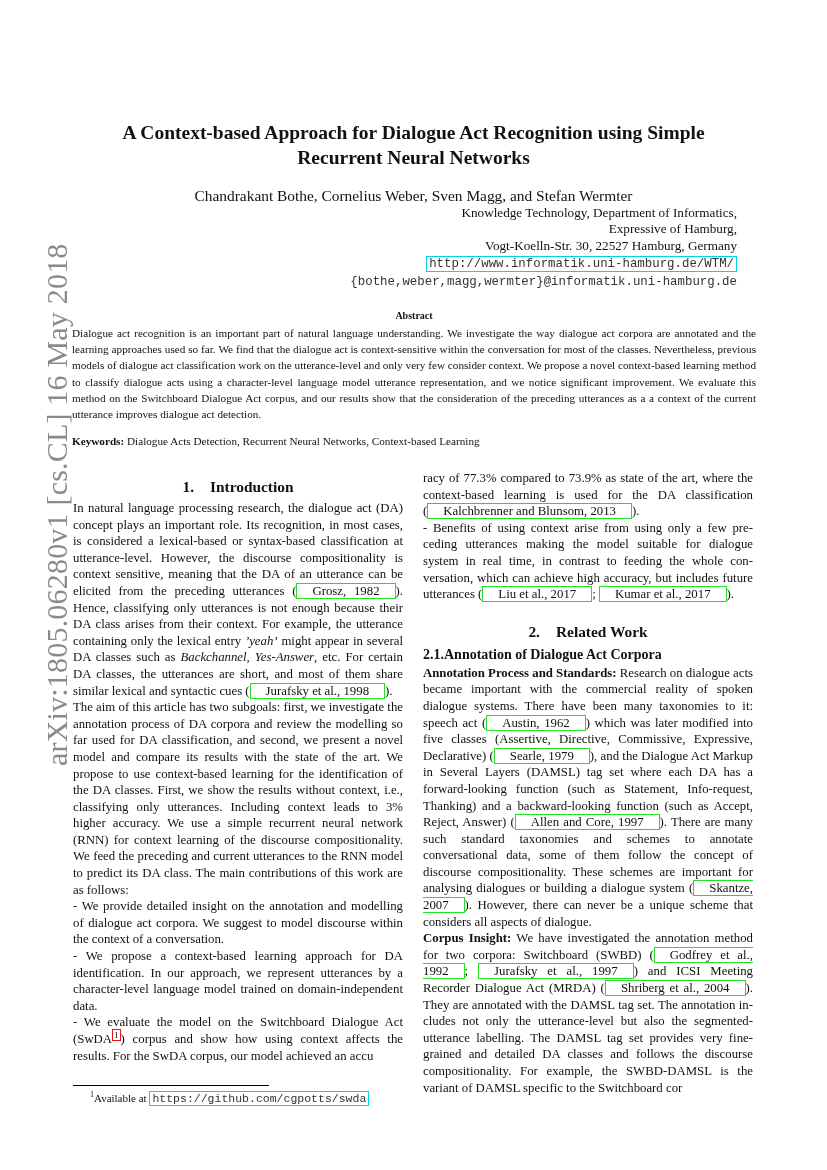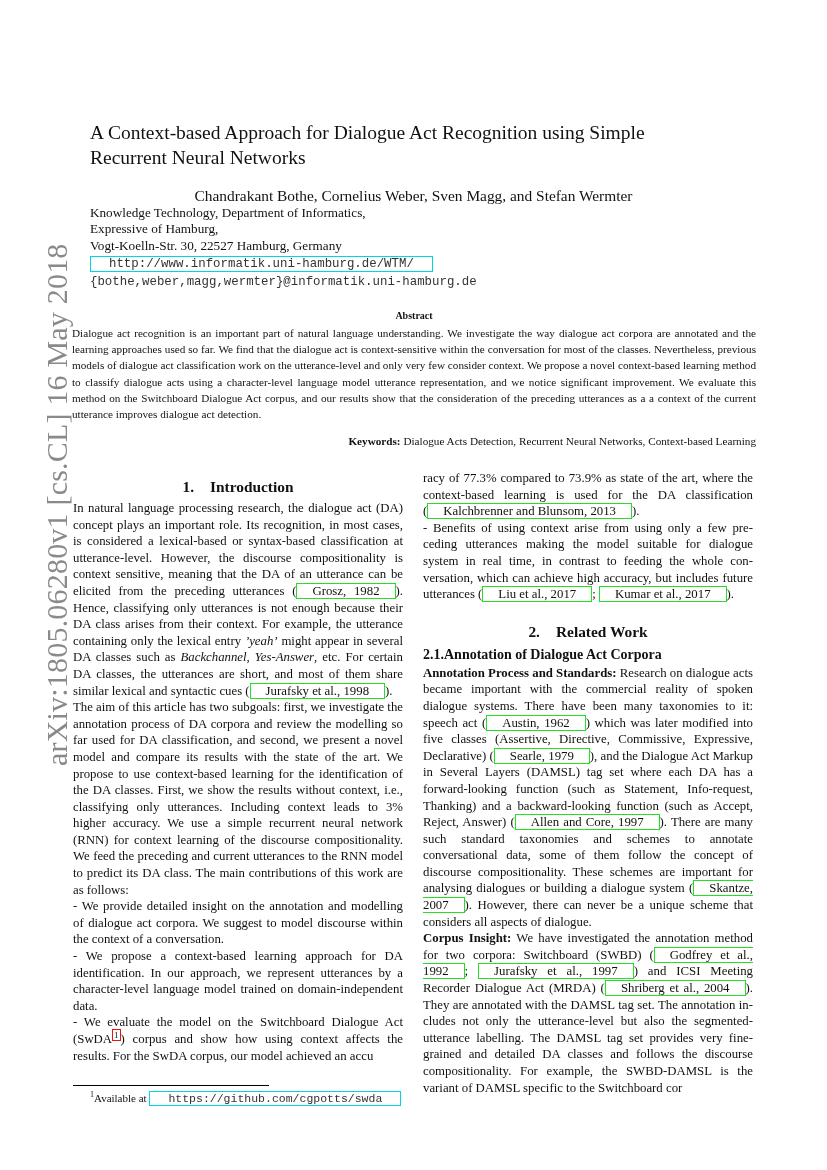--- a/index.html
+++ b/index.html
@@ -1,26 +1,26 @@
 <!DOCTYPE html>
 <html><head>
 <meta charset="utf-8">
 <style>
   html, body { margin: 0; padding: 0; background: #ffffff; }
   body { width: 827px; height: 1170px; position: relative; overflow: hidden; color: #111; font-family: "Liberation Serif", "DejaVu Serif", serif; }
   .side { position: absolute; left: 20px; top: 354px; width: 40px; height: 412px; }
   .side-text { position: absolute; left: 20px; top: 0; transform-origin: left top; transform: translate(0, 412px) rotate(-90deg); white-space: nowrap; font-family: "Liberation Serif", serif; font-size: 30px; color: #8a8a8a; letter-spacing: 0.2px; }
-  .title { position: absolute; left: 90px; top: 120px; width: 647px; text-align: left; font-weight: normal; font-size: 19.5px; line-height: 25px; }
+  .title { position: absolute; left: 90px; top: 120px; width: 647px; text-align: center; font-weight: bold; font-size: 19.5px; line-height: 25px; }
   .authors { position: absolute; left: 90px; top: 186px; width: 647px; text-align: center; font-weight: normal; font-size: 15.4px; line-height: 20px; }
-  .affil { position: absolute; left: 90px; top: 205px; width: 647px; text-align: left; font-size: 13.2px; line-height: 16.4px; }
+  .affil { position: absolute; left: 90px; top: 205px; width: 647px; text-align: right; font-size: 13.2px; line-height: 16.4px; }
   .mono { font-family: "Liberation Mono", "DejaVu Sans Mono", monospace; font-size: 12.4px; color: #333; }
-  .urlbox { border: 1.5px solid #00d5e8; padding: 0 18px; }
+  .urlbox { border: 1.5px solid #00d5e8; padding: 0 2px; }
   .abs-head { position: absolute; left: 72px; top: 310px; width: 684px; text-align: center; font-weight: bold; font-size: 10px; }
   .abs-body { position: absolute; left: 72px; top: 325px; width: 684px; text-align: justify; font-size: 11.2px; line-height: 16.2px; }
-  .keywords { position: absolute; left: 72px; top: 433px; width: 684px; font-size: 11.2px; line-height: 16px; text-align: right; }
+  .keywords { position: absolute; left: 72px; top: 433px; width: 684px; font-size: 11.2px; line-height: 16px; }
   .col { position: absolute; width: 330px; font-size: 12.8px; line-height: 16.6px; text-align: justify; hyphens: manual; }
   .col-left { left: 73px; top: 476px; }
   .col-right { left: 423px; top: 470px; }
   .sec-head { text-align: center; font-weight: bold; font-size: 15.4px; line-height: 22px; margin: 0 0 2px 0; }
   .sec-head .num { margin-right: 16px; }
   .subsec-head { font-weight: bold; font-size: 14px; line-height: 20px; margin: 0; }
   .subsec-head .num { margin-right: 0; }
   p { margin: 0; }
   .cite { border: 1.5px solid #22e022; padding: 0 15px; }
   .fnref { border: 1.5px solid #ee1111; font-size: 9px; vertical-align: super; line-height: 0; padding: 0 1px; }

